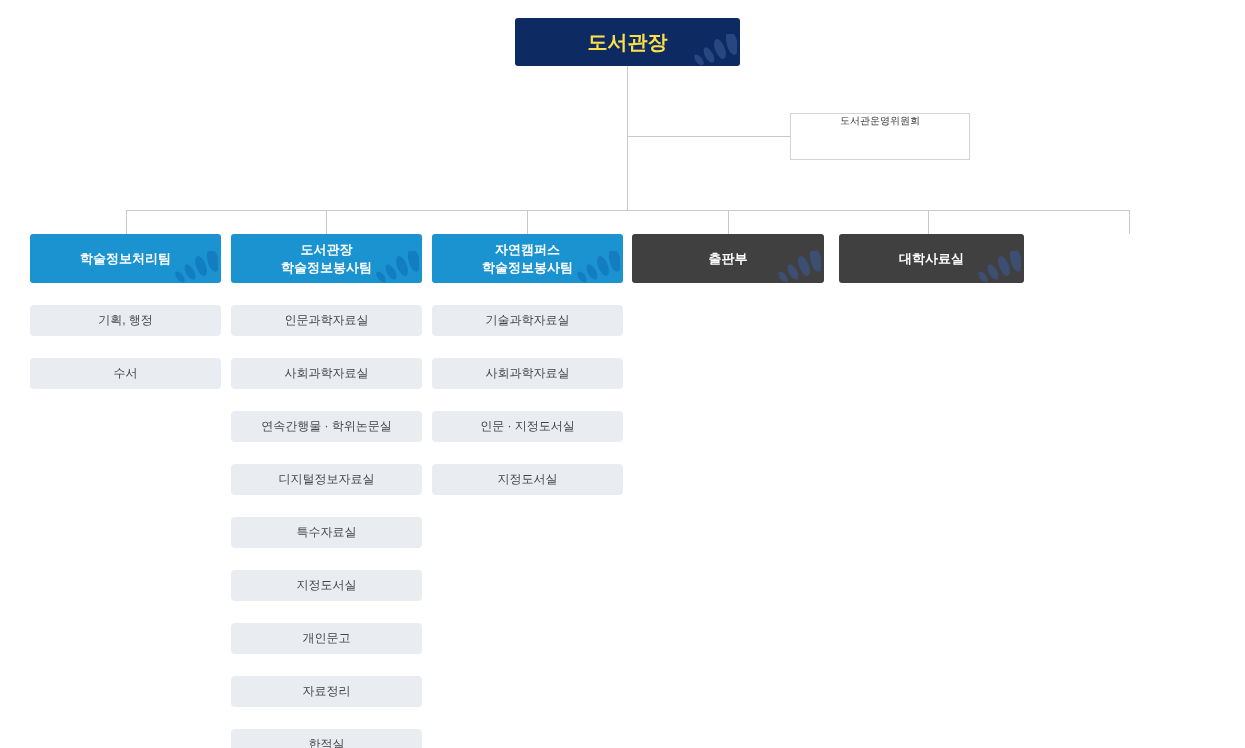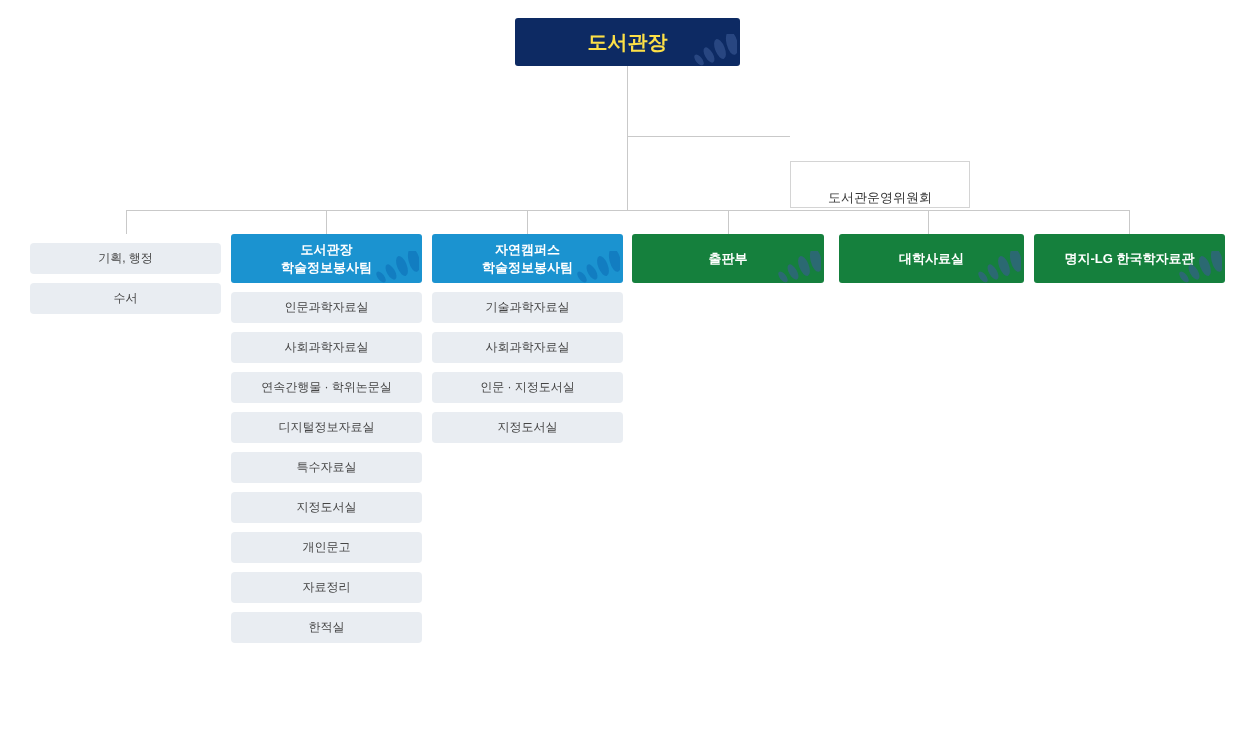--- a/index.html
+++ b/index.html
@@ -32,46 +32,46 @@
     overflow: hidden;
   }
 
   
   .committee-box {
     position: absolute;
     left: 790px; top: 113px;
     width: 180px; height: 47px;
     background: #ffffff;
     border: 1px solid #d4d4d4;
-    display: flex; align-items: flex-end; justify-content: center;
-    color: #333333; font-size: 13px; margin-top: 48px;
+    display: flex; align-items: flex-start; justify-content: center;
+    color: #333333; font-size: 10px;
   }
 
   
   .col {
     position: absolute;
     top: 234px;
     width: 191px;
   }
   .hdr {
     position: relative;
     width: 100%; height: 49px;
     border-radius: 3px;
     display: flex; flex-direction: column;
     align-items: center; justify-content: center;
     color: #ffffff; font-size: 13px; font-weight: bold;
     line-height: 1.35;
     text-align: center;
     overflow: hidden;
   }
   .hdr.light { background: #1b93d0; }
-  .hdr.dark  { background: #15803d; }
+  .hdr.dark  { background: #404040; }
 
   .sub-item {
-    margin-top: 9px;
+    margin-top: 22px;
     width: 100%; height: 31px;
     background: #e9edf2;
     border-radius: 4px;
     display: flex; align-items: center; justify-content: center;
     color: #444444; font-size: 12px;
     text-align: center;
   }
 
   
   .leaf {
@@ -105,20 +105,29 @@
       <ellipse cx="29" cy="15" rx="4.8" ry="10.5" transform="rotate(-22 29 15)"></ellipse>
       <ellipse cx="41" cy="9" rx="5.5" ry="12" transform="rotate(-14 41 9)"></ellipse>
     </svg>
   </div>
 
   <div class="committee-box">
     <span>도서관운영위원회</span>
   </div>
 
   <div class="col" style="left:30px;">
+    <div class="hdr light">
+      <span>학술정보처리팀</span>
+      <svg class="leaf leaf-on-light" width="46" height="34" viewBox="0 0 46 34">
+        <ellipse cx="8" cy="26" rx="3.2" ry="6.5" transform="rotate(-38 8 26)"></ellipse>
+        <ellipse cx="18" cy="21" rx="4" ry="8.5" transform="rotate(-30 18 21)"></ellipse>
+        <ellipse cx="29" cy="15" rx="4.8" ry="10.5" transform="rotate(-22 29 15)"></ellipse>
+        <ellipse cx="41" cy="9" rx="5.5" ry="12" transform="rotate(-14 41 9)"></ellipse>
+      </svg>
+    </div>
     <div class="sub-item">
         <span>기획, 행정</span>
       </div>
     <div class="sub-item">
         <span>수서</span>
       </div>
   </div>
 
   <div class="col" style="left:231px;">
     <div class="hdr light">
@@ -202,25 +211,14 @@
       <span>대학사료실</span>
       <svg class="leaf leaf-on-dark" width="46" height="34" viewBox="0 0 46 34">
         <ellipse cx="8" cy="26" rx="3.2" ry="6.5" transform="rotate(-38 8 26)"></ellipse>
         <ellipse cx="18" cy="21" rx="4" ry="8.5" transform="rotate(-30 18 21)"></ellipse>
         <ellipse cx="29" cy="15" rx="4.8" ry="10.5" transform="rotate(-22 29 15)"></ellipse>
         <ellipse cx="41" cy="9" rx="5.5" ry="12" transform="rotate(-14 41 9)"></ellipse>
       </svg>
     </div>
   </div>
 
-  <div class="col" style="left:1034px;">
-    <div class="hdr dark">
-      <span>명지-LG 한국학자료관</span>
-      <svg class="leaf leaf-on-dark" width="46" height="34" viewBox="0 0 46 34">
-        <ellipse cx="8" cy="26" rx="3.2" ry="6.5" transform="rotate(-38 8 26)"></ellipse>
-        <ellipse cx="18" cy="21" rx="4" ry="8.5" transform="rotate(-30 18 21)"></ellipse>
-        <ellipse cx="29" cy="15" rx="4.8" ry="10.5" transform="rotate(-22 29 15)"></ellipse>
-        <ellipse cx="41" cy="9" rx="5.5" ry="12" transform="rotate(-14 41 9)"></ellipse>
-      </svg>
-    </div>
-  </div>
 
 </div>
 
 </body></html>

